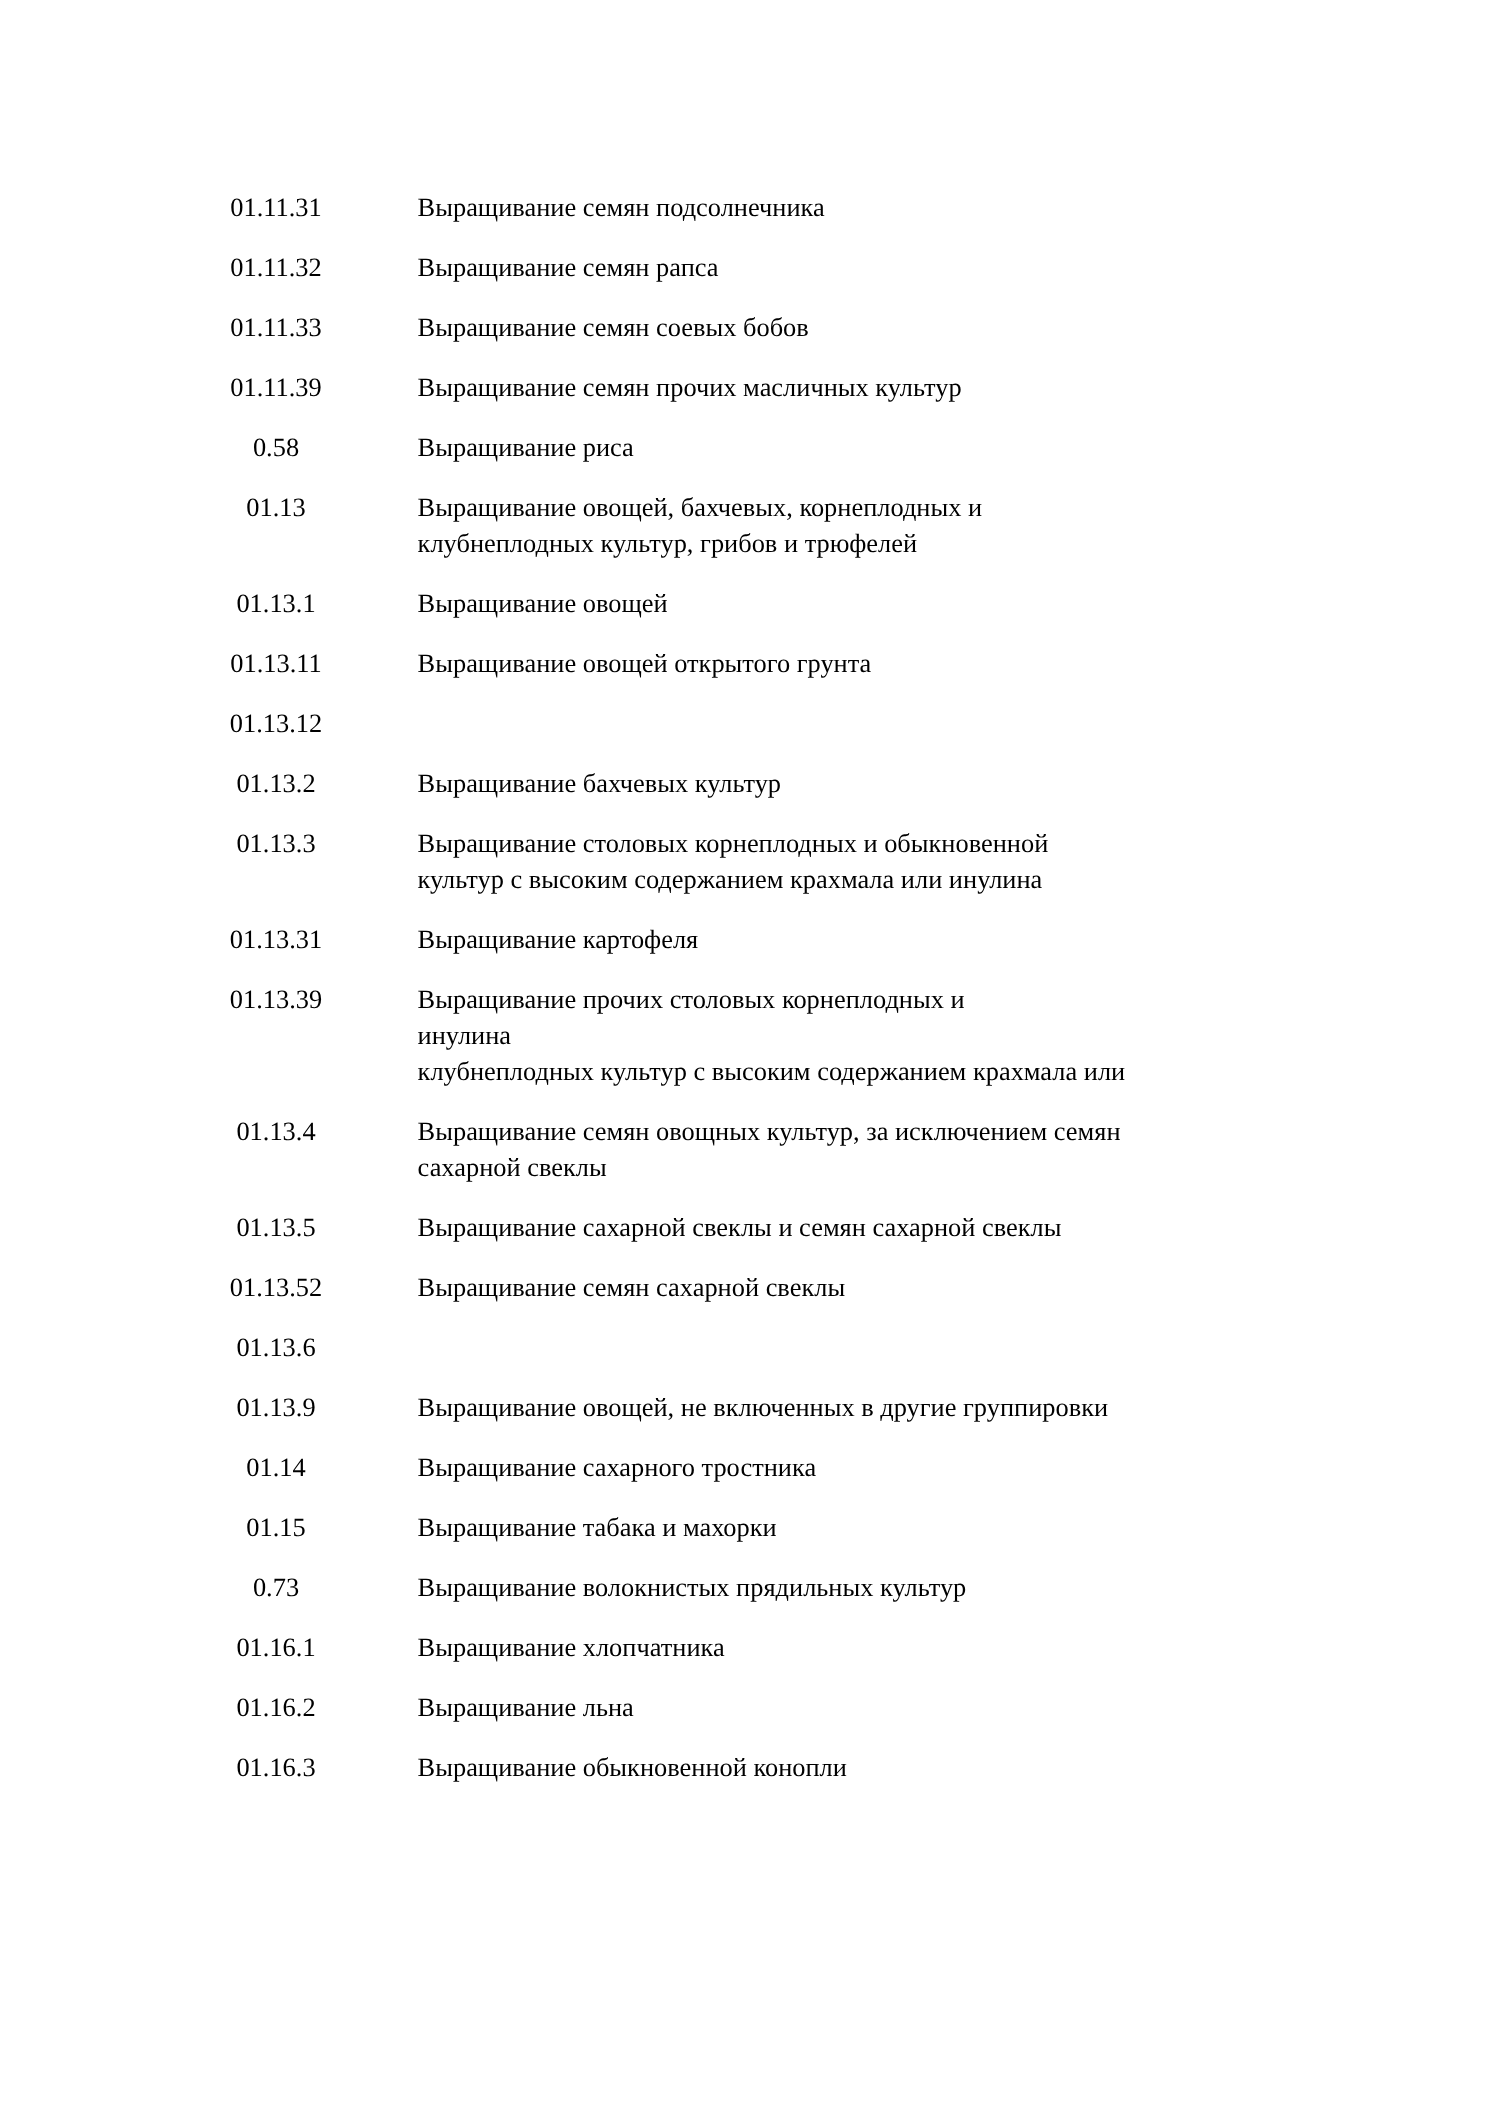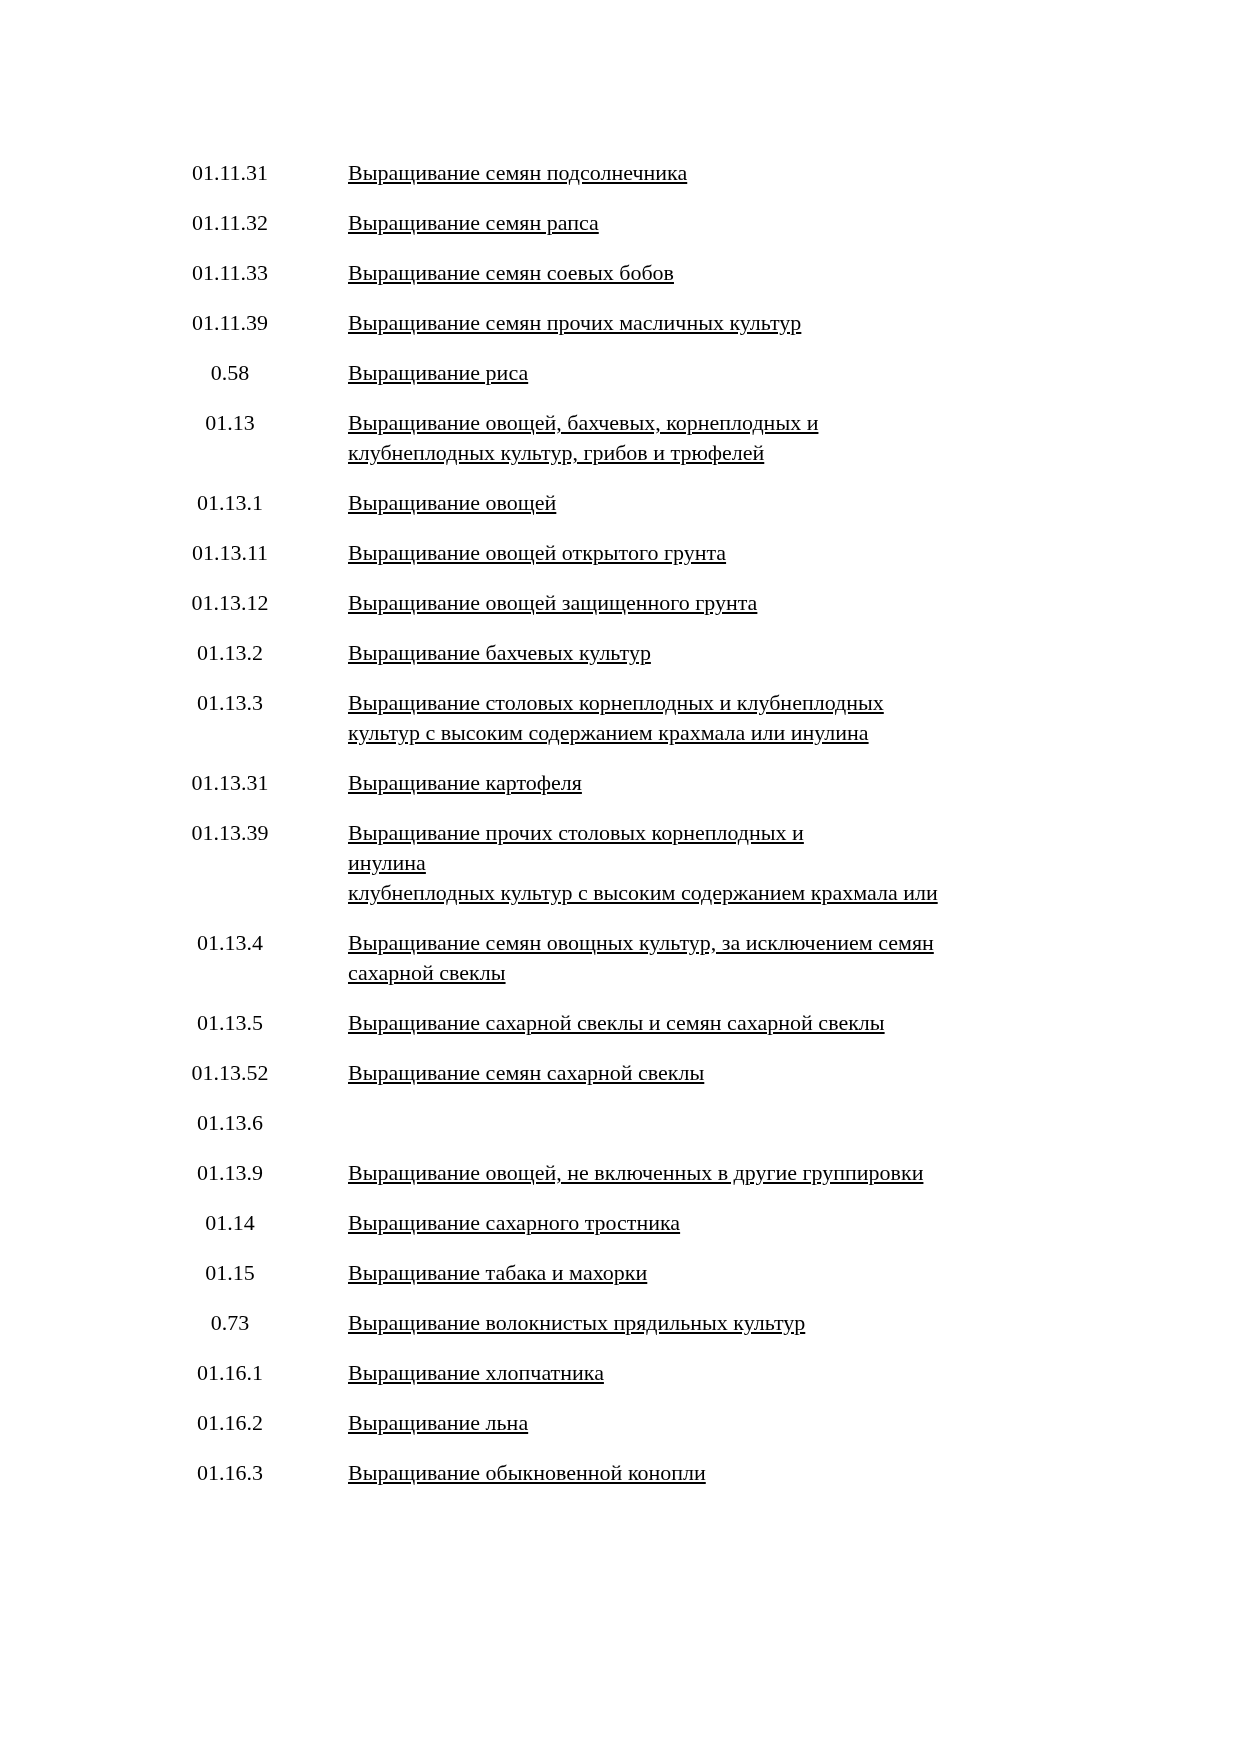--- a/index.html
+++ b/index.html
@@ -33,21 +33,20 @@
     text-align: center;
     white-space: nowrap;
   }
   .desc {
     flex: none;
     margin-left: 38px;
     max-width: 780px;
   }
   .line {
     white-space: nowrap;
-    text-decoration: underline;
   }
 </style>
 </head>
 <body>
 
 <div class="page">
   <div class="okved-list">
   <div class="row">
     <div class="code">01.11.31</div>
     <div class="desc">
@@ -100,36 +99,33 @@
 
   <div class="row">
     <div class="code">01.13.11</div>
     <div class="desc">
           <div class="line">Выращивание овощей открытого грунта</div>
         </div>
   </div>
 
   <div class="row">
     <div class="code">01.13.12</div>
-    <div class="desc">
-          <div class="line">Выращивание овощей защищенного грунта</div>
-        </div>
   </div>
 
   <div class="row">
     <div class="code">01.13.2</div>
     <div class="desc">
           <div class="line">Выращивание бахчевых культур</div>
         </div>
   </div>
 
   <div class="row">
     <div class="code">01.13.3</div>
     <div class="desc">
-          <div class="line">Выращивание столовых корнеплодных и клубнеплодных</div>
+          <div class="line">Выращивание столовых корнеплодных и обыкновенной</div>
           <div class="line">культур с высоким содержанием крахмала или инулина</div>
         </div>
   </div>
 
   <div class="row">
     <div class="code">01.13.31</div>
     <div class="desc">
           <div class="line">Выращивание картофеля</div>
         </div>
   </div>

